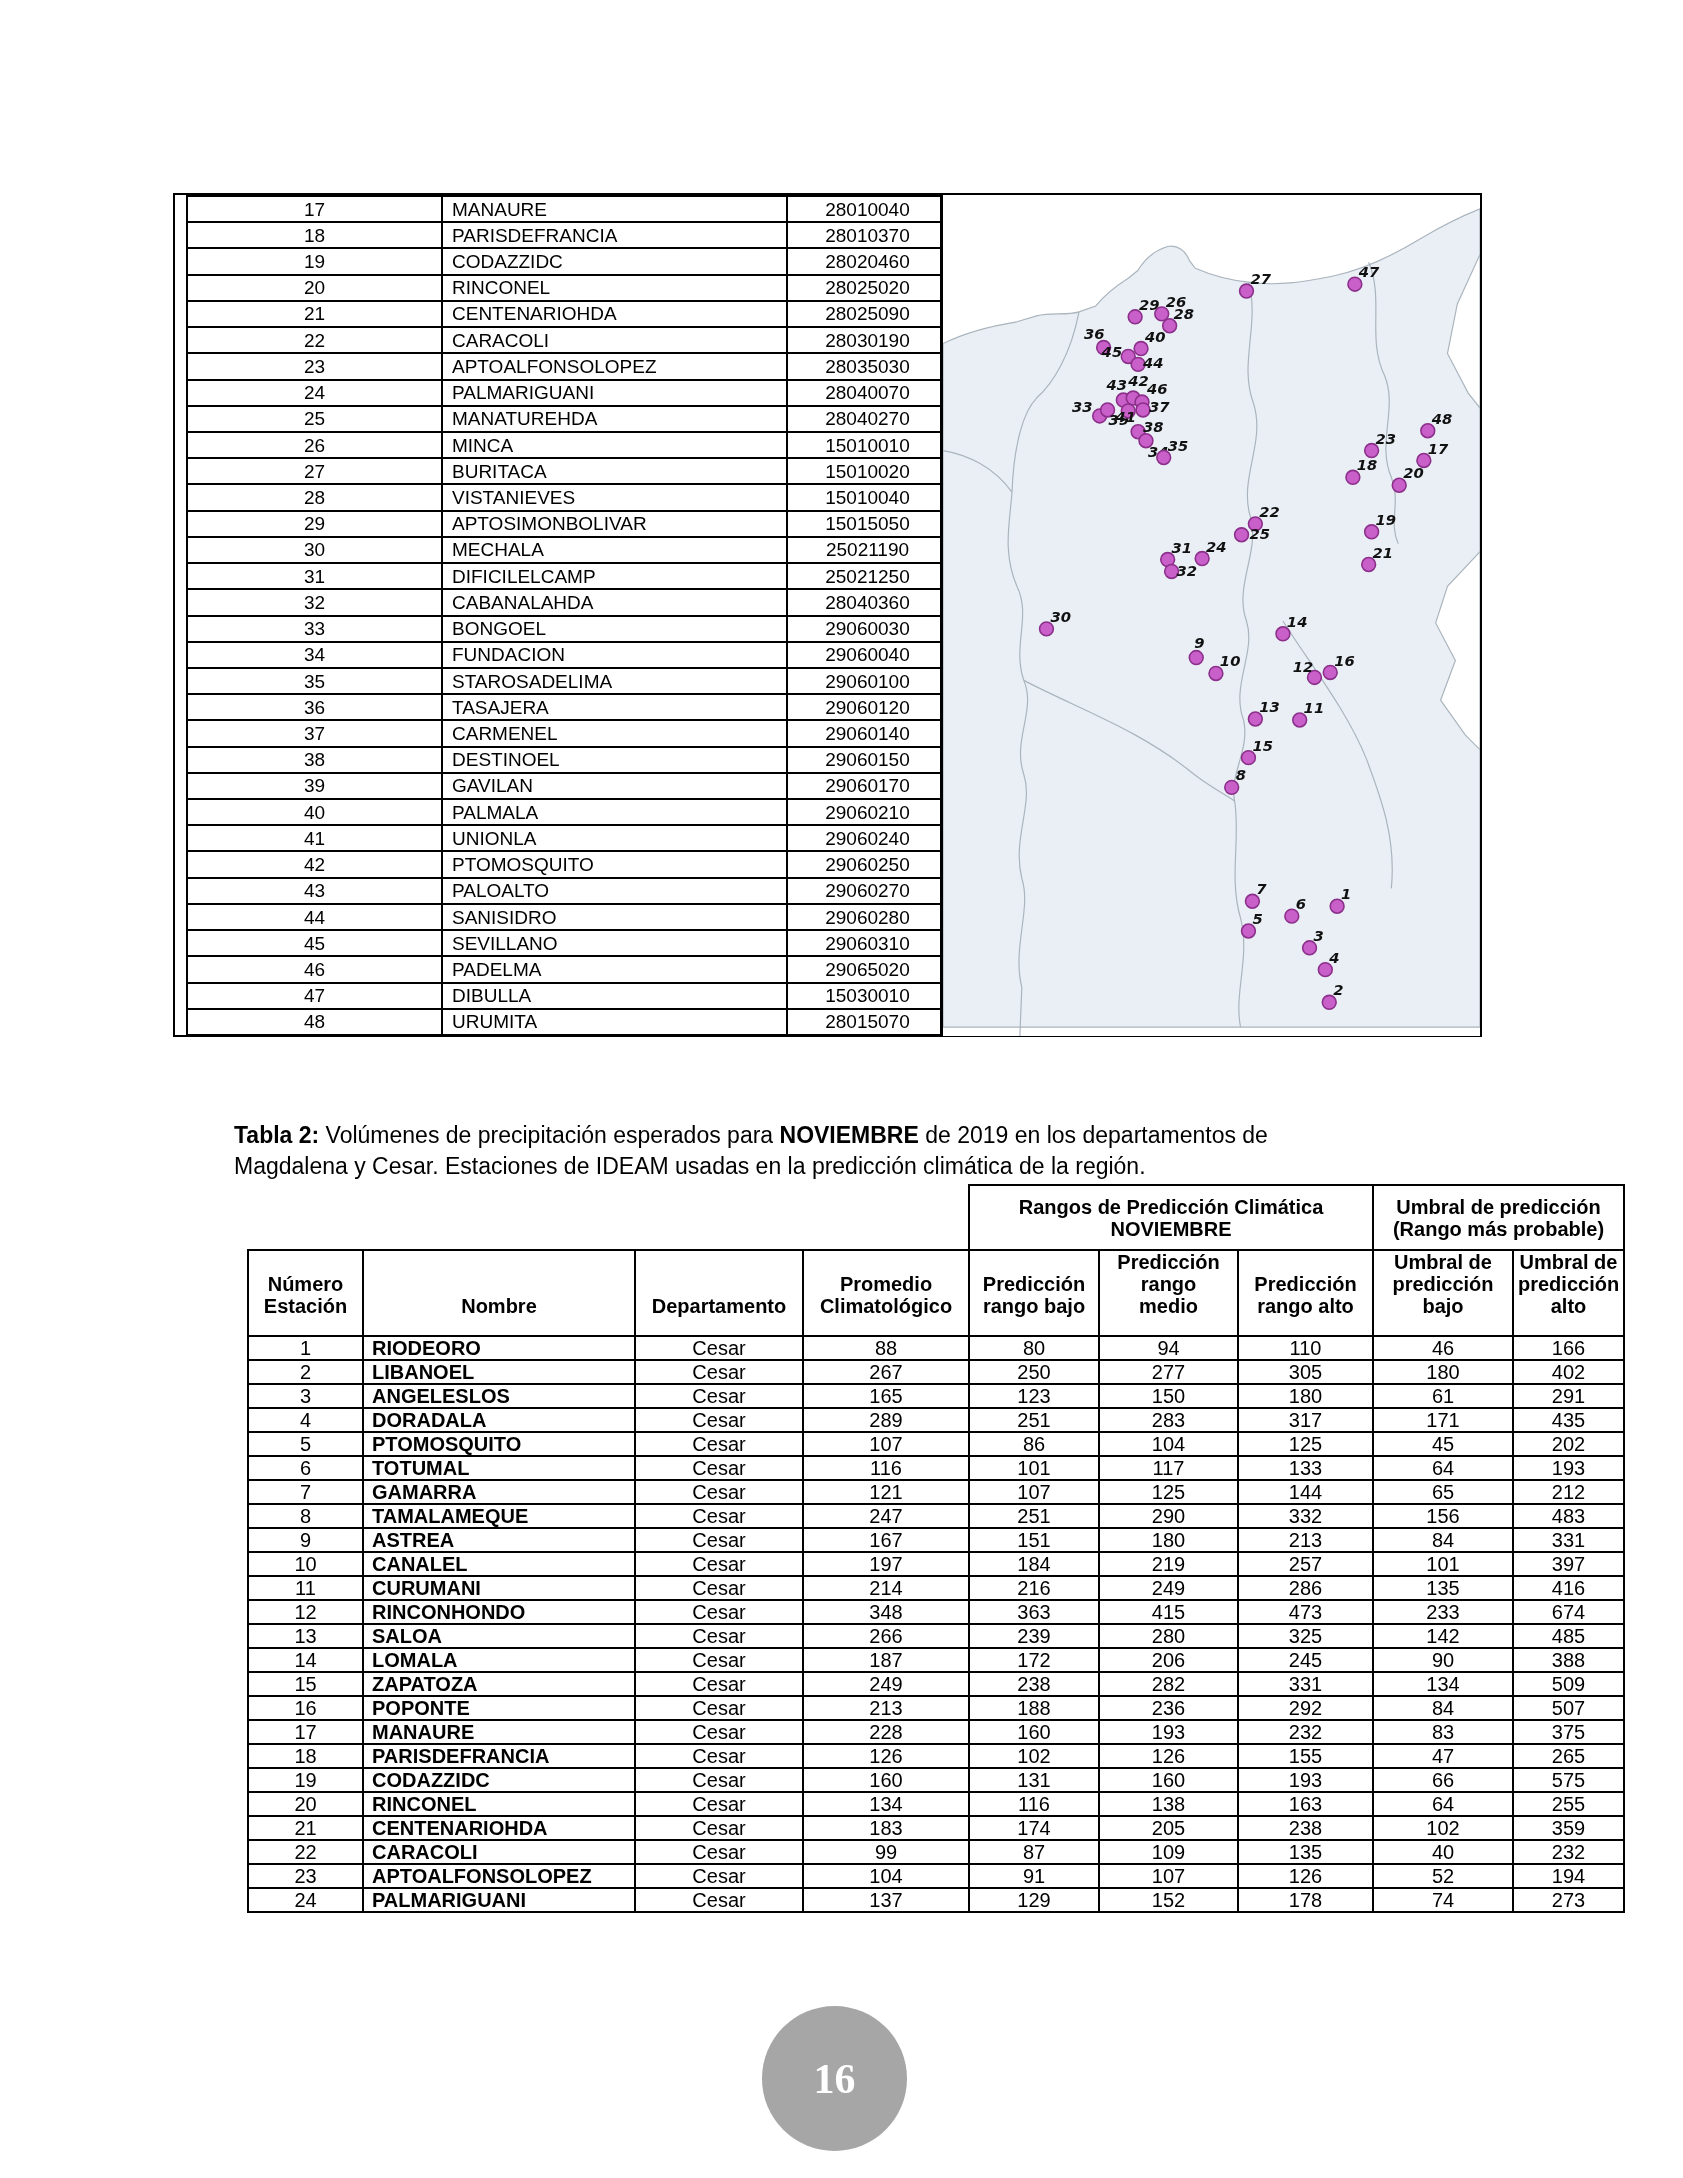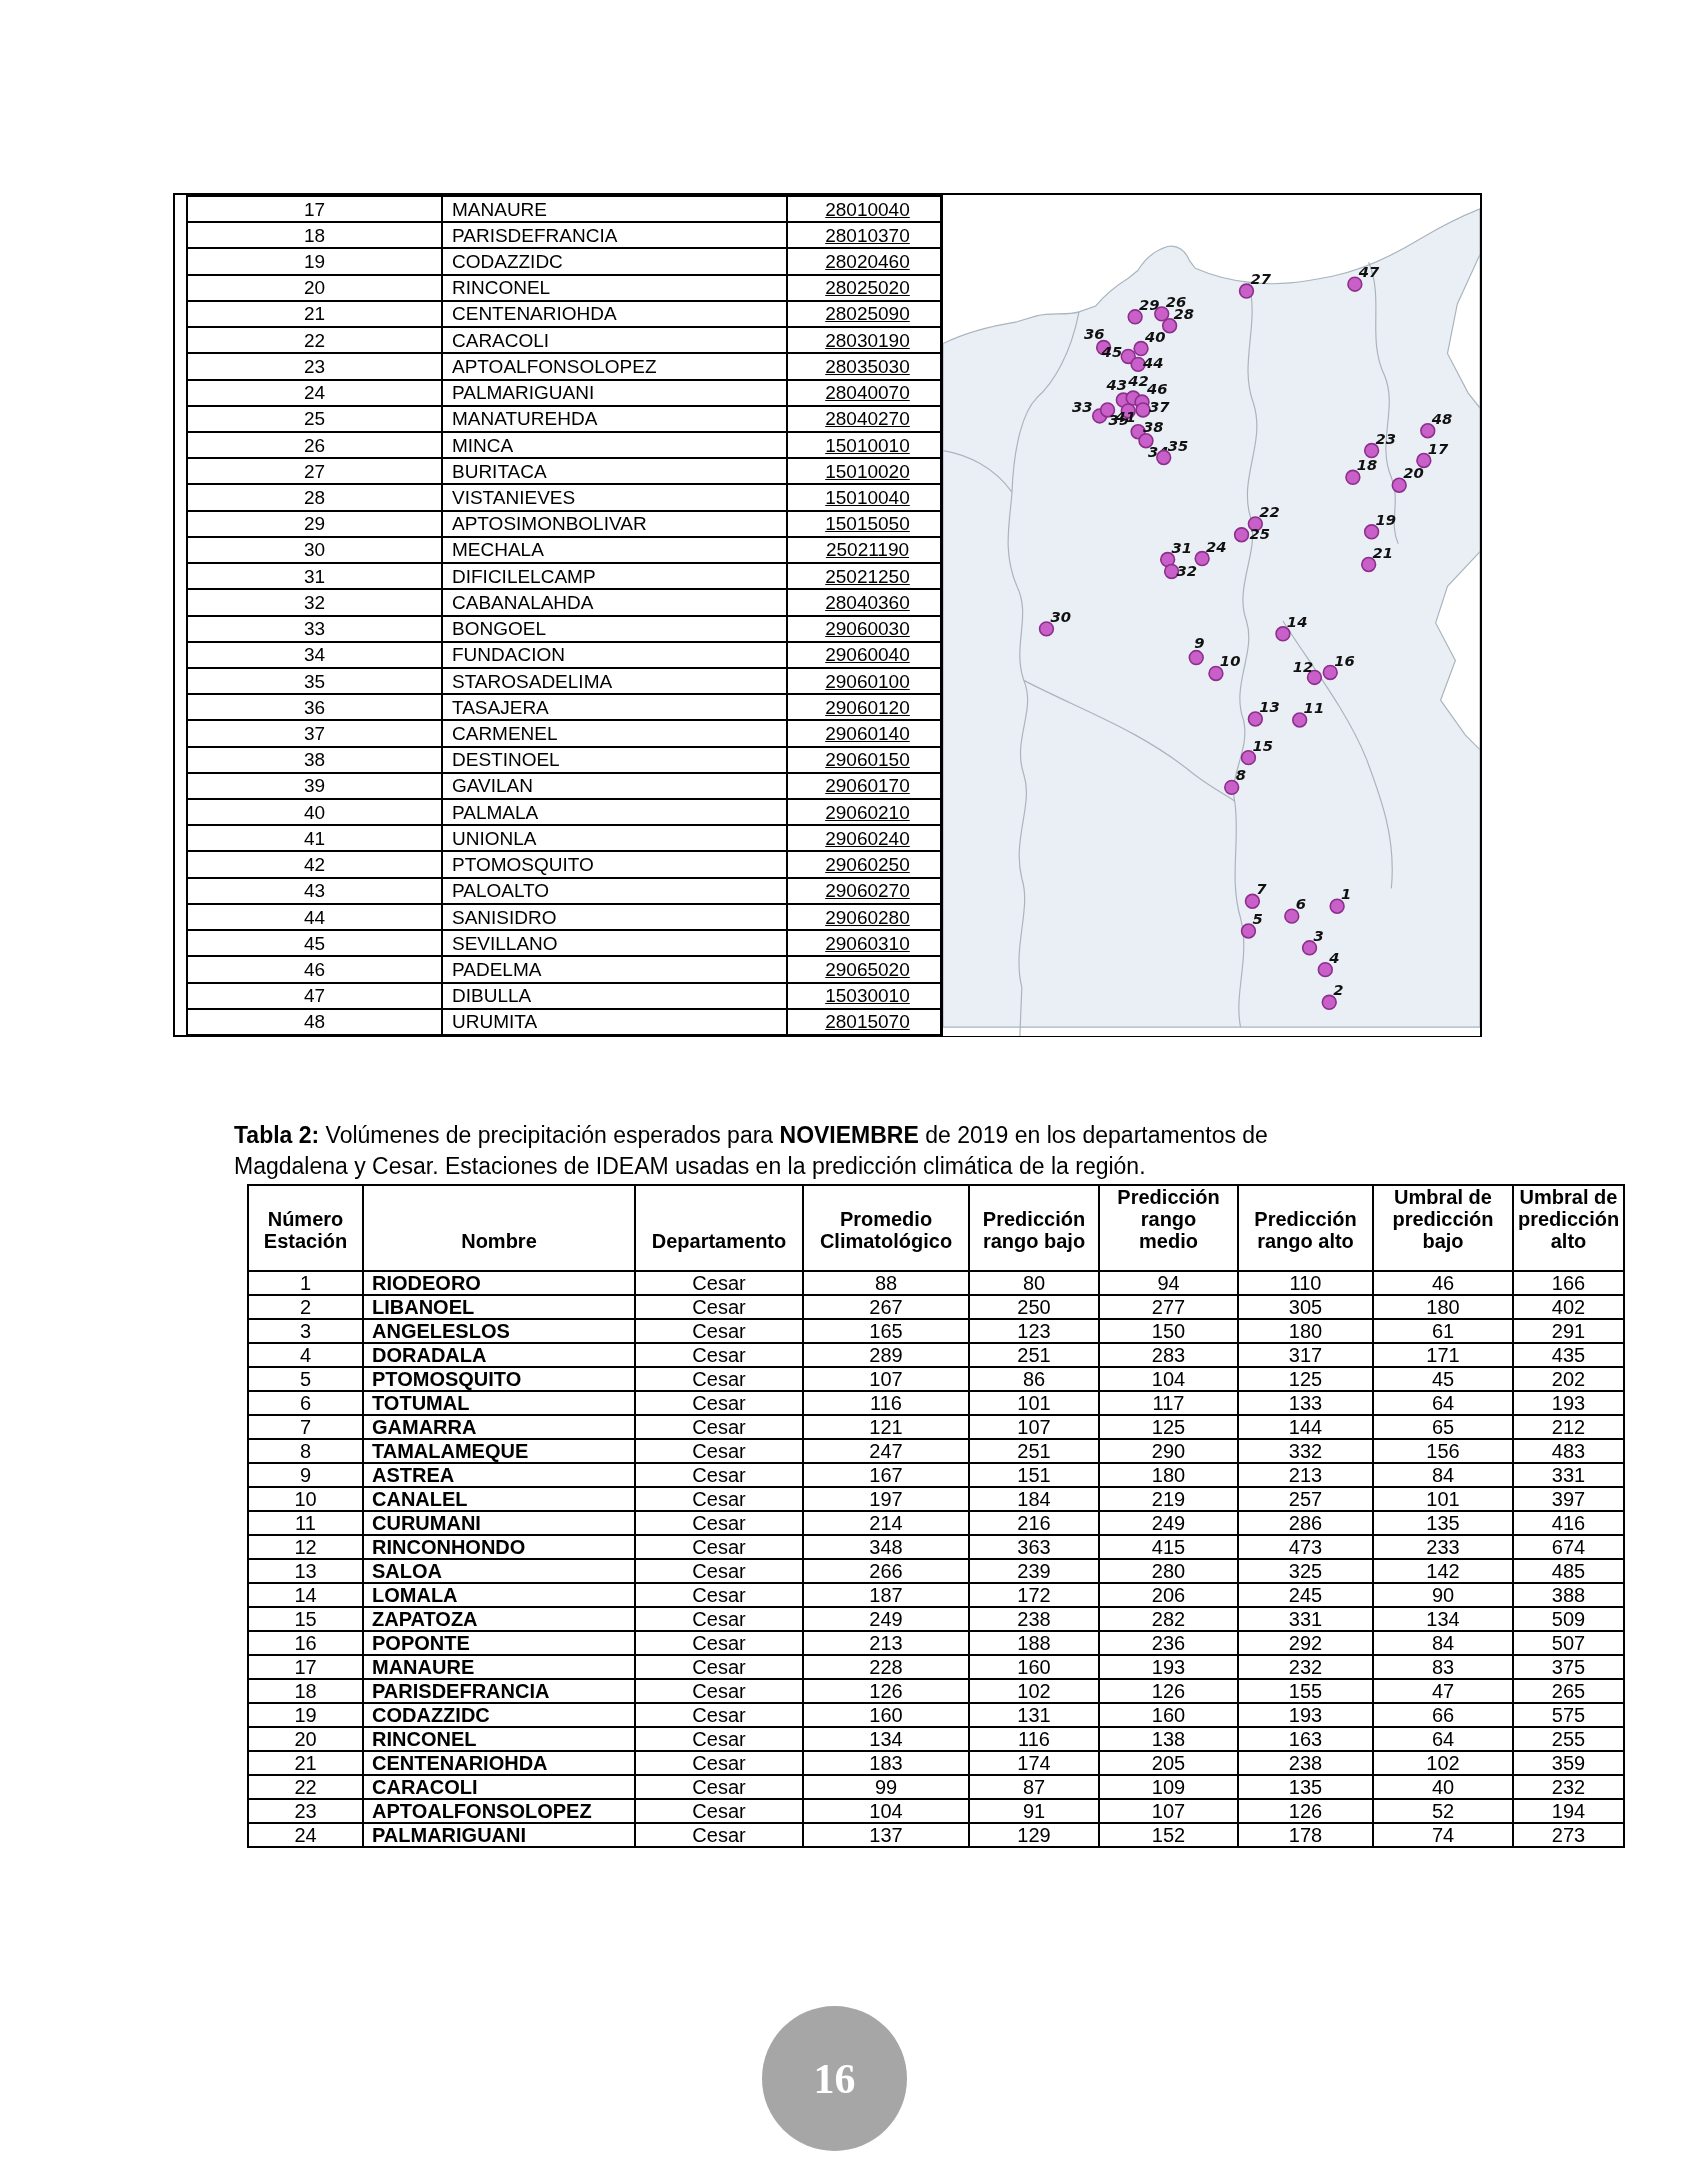--- a/index.html
+++ b/index.html
@@ -15,21 +15,21 @@
   .station-table{
     position:absolute;left:11px;top:0;width:744px;height:841px;
     border-collapse:collapse;table-layout:fixed;
   }
   .station-table td{
     border:2px solid #000;font-size:19px;line-height:21px;
     padding:0 6px;overflow:hidden;white-space:nowrap;
   }
   .station-table td.c-num{width:241px;text-align:center;}
   .station-table td.c-name{width:328px;text-align:left;padding-left:9px;}
-  .station-table td.c-code{width:147px;text-align:center;text-decoration:underline;}
+  .station-table td.c-code{width:147px;text-align:center;}
   .map-frame{
     position:absolute;left:765px;top:0;width:540px;height:841px;
     border-left:3px solid #000;box-sizing:border-box;background:#fff;overflow:hidden;
   }
   .map-frame svg{display:block;width:100%;height:100%;}
   .map-label{
     font-family:"DejaVu Sans","Liberation Sans",sans-serif;
     font-weight:bold;font-style:italic;font-size:15px;fill:#111;
   }
   
@@ -379,20 +379,25 @@
       <col class="w1">
       <col class="w2">
       <col class="w3">
       <col class="w4">
     <col class="w5">
       <col class="w6">
       <col class="w7">
       <col class="w8">
   </colgroup>
   <thead>
+    <tr>
+      <td class="spacer" colspan="4"></td>
+      <th class="group" colspan="3" id="group-h0">Rangos de Predicción Climática<br>NOVIEMBRE</th>
+      <th class="group" colspan="2" id="group-h1">Umbral de predicción<br>(Rango más probable)</th>
+    </tr>
     <tr id="colhead-row">
         <th class="colhead">Número<br>Estación</th>
         <th class="colhead">Nombre</th>
         <th class="colhead">Departamento</th>
         <th class="colhead">Promedio<br>Climatológico</th>
         <th class="colhead">Predicción<br>rango bajo</th>
         <th class="colhead">Predicción<br>rango<br>medio</th>
         <th class="colhead">Predicción<br>rango alto</th>
         <th class="colhead">Umbral de<br>predicción<br>bajo</th>
         <th class="colhead">Umbral de<br>predicción<br>alto</th>

